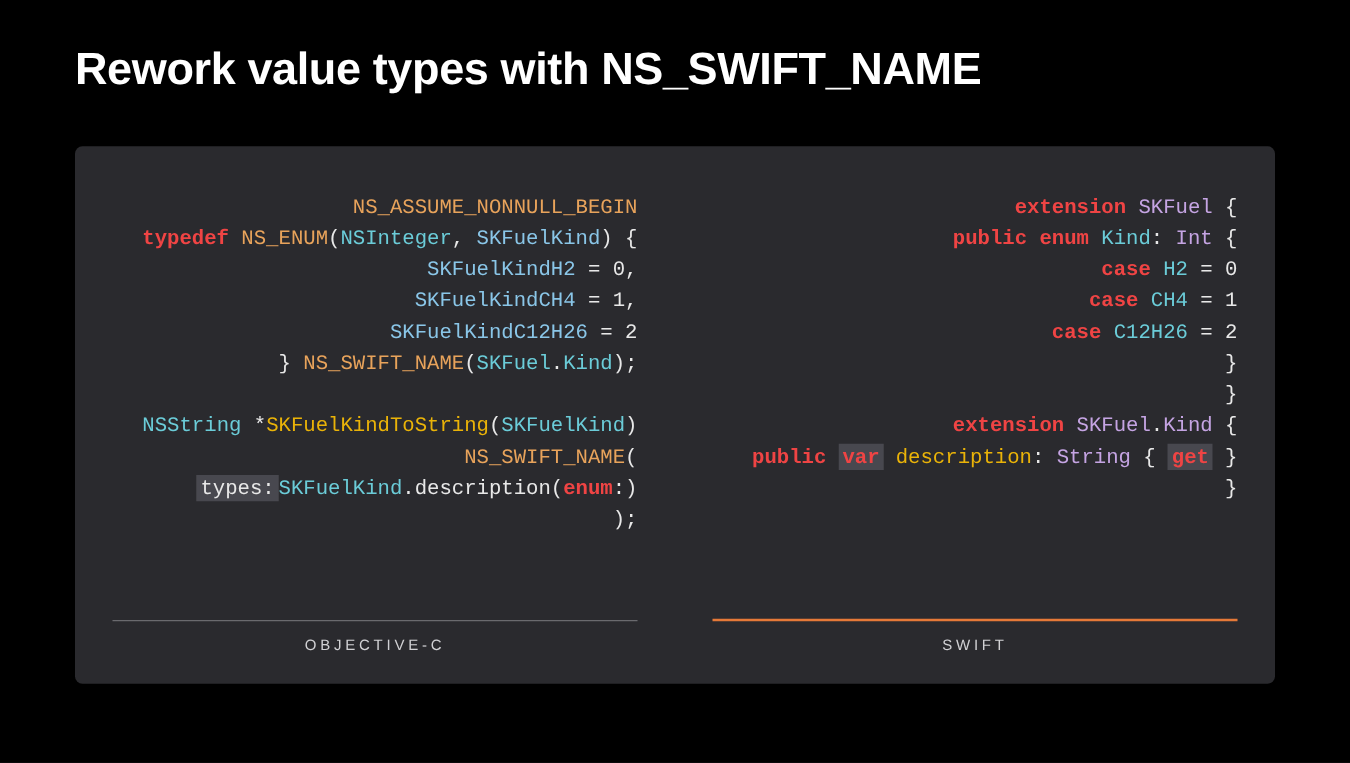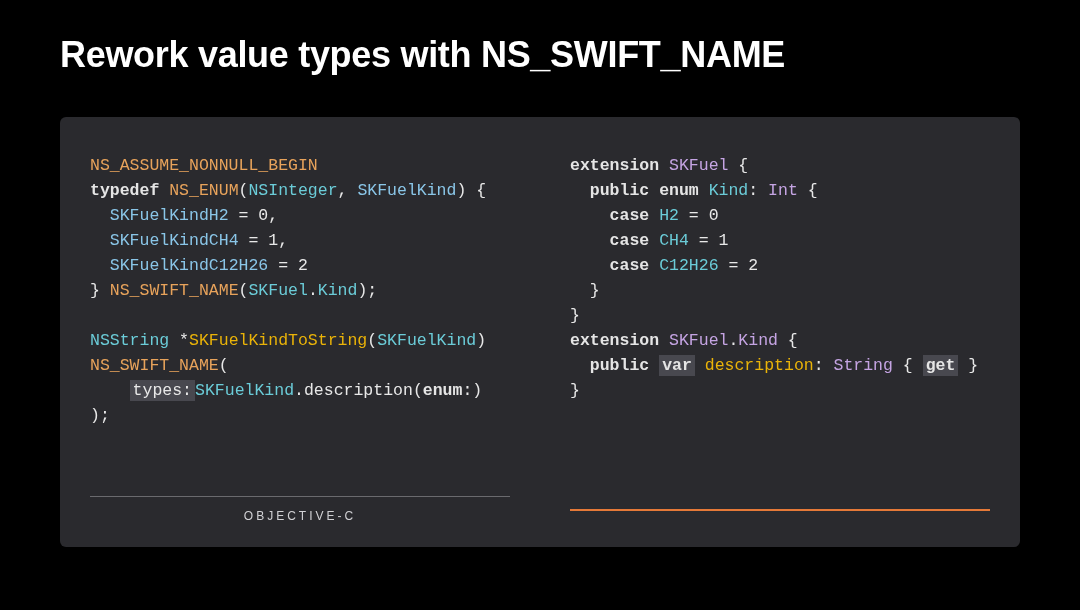--- a/index.html
+++ b/index.html
@@ -36,41 +36,42 @@
       display: flex;
       flex-direction: column;
     }
     .code {
       font-family: "SF Mono", Menlo, Consolas, "Liberation Mono", monospace;
       font-size: 16.5px;
       line-height: 25px;
       color: #e8e8e8;
       white-space: pre;
       flex: 1;
+      text-align: right;
     }
     .hr {
       height: 1px;
       background: #6a6a6e;
       margin: 14px 0 12px 0;
     }
     .hr.accent {
       height: 2px;
       background: #e57938;
     }
     .lang-label {
       color: #d1d1d4;
       font-size: 12px;
       letter-spacing: 3px;
       text-align: center;
       font-weight: 400;
     }
 
     
     .o  { color: #e8a35b; }  
-    .kw { color: #e5e5e5; font-weight: 600; } 
+    .kw { color: #ef4444; font-weight: 600; } 
     .cy { color: #6bccd8; }  
     .lb { color: #8ac6e8; }  
     .pu { color: #c5a4e3; }  
     .gr { color: #eab308; }  
     .hlbox {
       background: rgba(130,130,140,0.35);
       border-radius: 0;
       padding: 1px 3px;
     }
   </style>
@@ -101,15 +102,16 @@
   <span class="kw">public</span> <span class="kw">enum</span> <span class="cy">Kind</span>: <span class="pu">Int</span> {
     <span class="kw">case</span> <span class="cy">H2</span> = 0
     <span class="kw">case</span> <span class="cy">CH4</span> = 1
     <span class="kw">case</span> <span class="cy">C12H26</span> = 2
   }
 }
 <span class="kw">extension</span> <span class="pu">SKFuel</span>.<span class="pu">Kind</span> {
   <span class="kw">public</span> <span class="hlbox kw">var</span> <span class="gr">description</span>: <span class="pu">String</span> { <span class="hlbox kw">get</span> }
 }</div>
       <div class="hr accent"></div>
+      <div class="lang-label">SWIFT</div>
     </div>
   </div>
 </div>
 
 </body></html>

